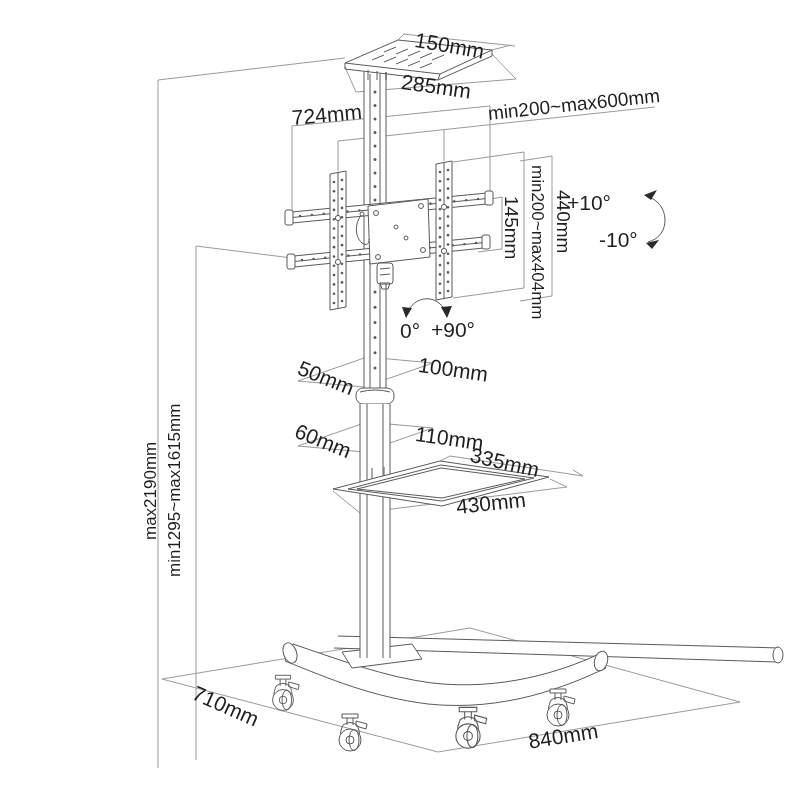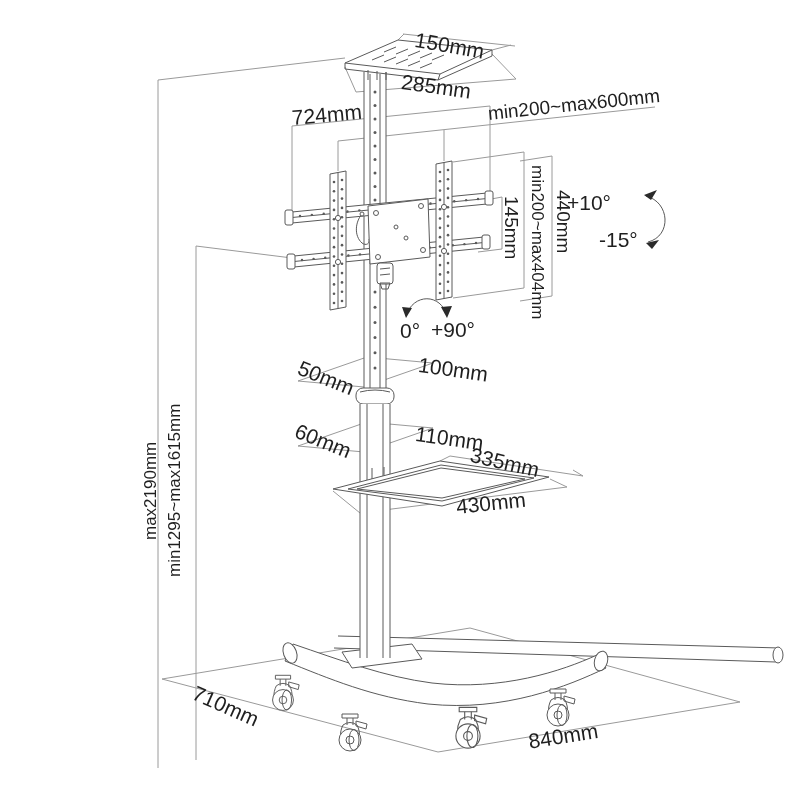--- a/index.html
+++ b/index.html
@@ -302,21 +302,21 @@
 </svg>
 
 <div class="dim" style="left:417px;top:29px;transform:rotate(10deg);">150mm</div>
 <div class="dim" style="left:403px;top:71px;transform:rotate(8deg);">285mm</div>
 <div class="dim" style="left:291px;top:107px;transform:rotate(-5deg);">724mm</div>
 <div class="dim s19" style="left:487px;top:104px;transform:rotate(-6deg);">min200~max600mm</div>
 <div class="dim v18" style="left:546px;top:165px;transform:rotate(90deg);">min200~max404mm</div>
 <div class="dim v19" style="left:521px;top:196px;transform:rotate(90deg);">145mm</div>
 <div class="dim v19" style="left:573px;top:190px;transform:rotate(90deg);">440mm</div>
 <div class="dim" style="left:567px;top:192px;">+10°</div>
-<div class="dim" style="left:599px;top:229px;">-15°</div>
+<div class="dim" style="left:599px;top:229px;">-10°</div>
 <div class="dim" style="left:400px;top:320px;">0°</div>
 <div class="dim" style="left:431px;top:319px;">+90°</div>
 <div class="dim" style="left:303px;top:357px;transform:rotate(22deg);">50mm</div>
 <div class="dim" style="left:420px;top:354px;transform:rotate(8deg);">100mm</div>
 <div class="dim" style="left:300px;top:420px;transform:rotate(22deg);">60mm</div>
 <div class="dim" style="left:417px;top:423px;transform:rotate(8deg);">110mm</div>
 <div class="dim" style="left:473px;top:444px;transform:rotate(13deg);">335mm</div>
 <div class="dim" style="left:455px;top:496px;transform:rotate(-6deg);">430mm</div>
 <div class="dim v18" style="left:142px;top:540px;transform:rotate(-90deg);">max2190mm</div>
 <div class="dim v18" style="left:166px;top:577px;transform:rotate(-90deg);">min1295~max1615mm</div>

